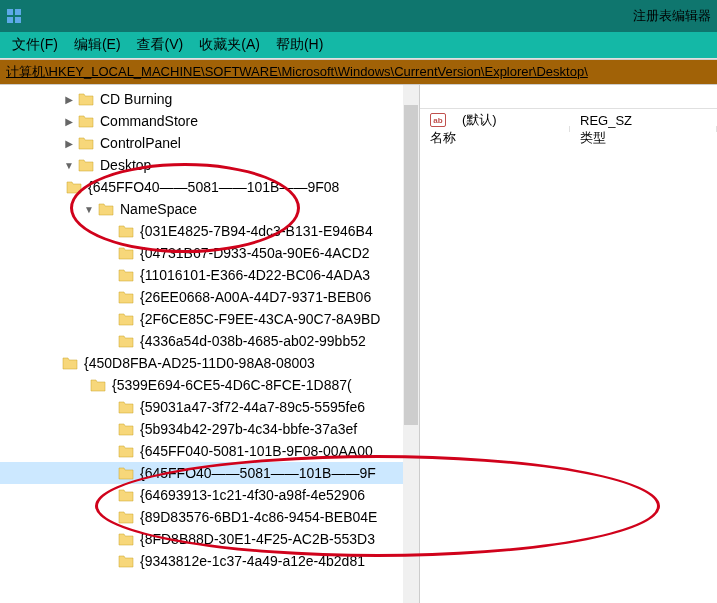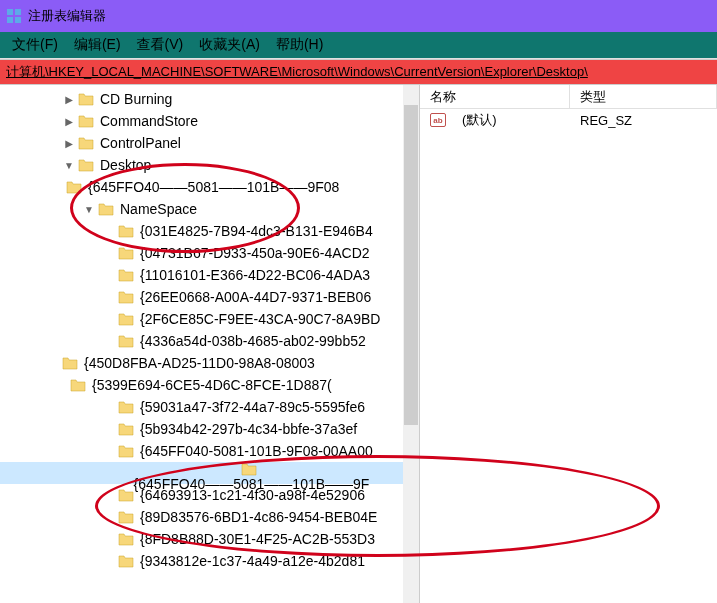--- a/index.html
+++ b/index.html
@@ -1,36 +1,36 @@
 <!DOCTYPE html>
 <html><head>
 <meta charset="utf-8">
 <style>
   * { box-sizing: border-box; margin: 0; padding: 0; }
   body { font-family: "Microsoft YaHei", "Segoe UI", sans-serif; font-size: 13px; color: #000; background: #fff; width: 717px; height: 603px; overflow: hidden; position: relative; }
-  .titlebar { height: 32px; display: flex; align-items: center; padding: 0 6px; background: #8b5cf6; }
+  .titlebar { height: 32px; display: flex; align-items: center; padding: 0 6px; background: #0f766e; justify-content: space-between; }
   .titlebar .app-icon { width: 16px; height: 16px; margin-right: 6px; }
   .titlebar .title { font-size: 13px; }
-  .menubar { height: 26px; display: flex; align-items: center; padding: 0 8px; gap: 8px; background: #0f766e; font-size: 14px; }
+  .menubar { height: 26px; display: flex; align-items: center; padding: 0 8px; gap: 8px; background: #14b8a6; font-size: 14px; }
   .menubar span { padding: 2px 4px; cursor: default; }
   .menubar-divider { height: 1px; background: #e0e0e0; }
-  .addressbar { height: 26px; border-top: 1px solid #ccc; border-bottom: 1px solid #ccc; display: flex; align-items: center; padding: 0 6px; font-size: 13px; background: #ef4444; white-space: nowrap; overflow: hidden; text-decoration: underline; }
+  .addressbar { height: 26px; border-top: 1px solid #ccc; border-bottom: 1px solid #ccc; display: flex; align-items: center; padding: 0 6px; font-size: 13px; background: #a16207; white-space: nowrap; overflow: hidden; text-decoration: underline; }
   .content { display: flex; height: calc(603px - 32px - 26px - 26px); }
   .tree-pane { width: 420px; border-right: 1px solid #ccc; overflow: hidden; position: relative; background: #fff; }
   .tree-scroll { position: absolute; top: 3px; left: 0; right: 16px; bottom: 0; overflow: hidden; }
   .vscroll { position: absolute; right: 0; top: 0; width: 16px; height: 100%; background: #f0f0f0; }
   .vscroll-thumb { position: absolute; left: 1px; right: 1px; top: 20px; height: 320px; background: #cdcdcd; }
   .tree-node { display: flex; align-items: center; height: 22px; white-space: nowrap; }
   .expander { width: 18px; display: inline-flex; justify-content: center; color: #666; font-size: 10px; }
   .folder-icon { width: 16px; height: 14px; margin-right: 6px; flex-shrink: 0; }
   .tree-label { font-size: 14px; }
-  .selected { background: #cce8ff; flex-direction: column; }
+  .selected { background: #cce8ff; }
   .list-pane { flex: 1; background: #fff; }
   .list-header { display: flex; height: 24px; border-bottom: 1px solid #e0e0e0; }
-  .list-header .col { padding: 3px 10px; font-size: 13px; border-right: 1px solid #e0e0e0; }
+  .list-header .col { padding: 3px 10px; font-size: 13px; border-right: 1px solid #e0e0e0; margin-top: 41px; }
   .col-name { width: 150px; }
   .col-type { flex: 1; }
   .list-row { display: flex; height: 22px; align-items: center; }
   .list-row .cell { padding: 0 10px; font-size: 13px; }
   .list-row .cell-name { width: 150px; display: flex; align-items: center; gap: 16px; }
   .list-row .cell-type { flex: 1; }
   .value-icon { width: 16px; height: 14px; display: inline-flex; align-items: center; justify-content: center; border: 1px solid #c0504d; background: #fff; font-size: 8px; font-weight: bold; color: #c0504d; border-radius: 2px; }
   
   .annot { position: absolute; border: 3px solid #d0021b; border-radius: 50%; pointer-events: none; z-index: 100; }
   .annot1 { left: 70px; top: 163px; width: 230px; height: 90px; }
@@ -149,21 +149,21 @@
           </svg>
           <span class="tree-label">{4336a54d-038b-4685-ab02-99bb52</span>
         </div>
         <div class="tree-node" style="padding-left:44px">
           <span class="expander"></span>
           <svg class="folder-icon" viewBox="0 0 16 14">
             <path d="M1 2h5l1 2h8v9H1z" fill="#f7d77a" stroke="#c9a227" stroke-width="0.5"></path>
           </svg>
           <span class="tree-label">{450D8FBA-AD25-11D0-98A8-08003</span>
         </div>
-        <div class="tree-node" style="padding-left:52px">
+        <div class="tree-node" style="padding-left:72px">
           <span class="expander"></span>
           <svg class="folder-icon" viewBox="0 0 16 14">
             <path d="M1 2h5l1 2h8v9H1z" fill="#f7d77a" stroke="#c9a227" stroke-width="0.5"></path>
           </svg>
           <span class="tree-label">{5399E694-6CE5-4D6C-8FCE-1D887(</span>
         </div>
         <div class="tree-node" style="padding-left:100px">
           <span class="expander"></span>
           <svg class="folder-icon" viewBox="0 0 16 14">
             <path d="M1 2h5l1 2h8v9H1z" fill="#f7d77a" stroke="#c9a227" stroke-width="0.5"></path>

